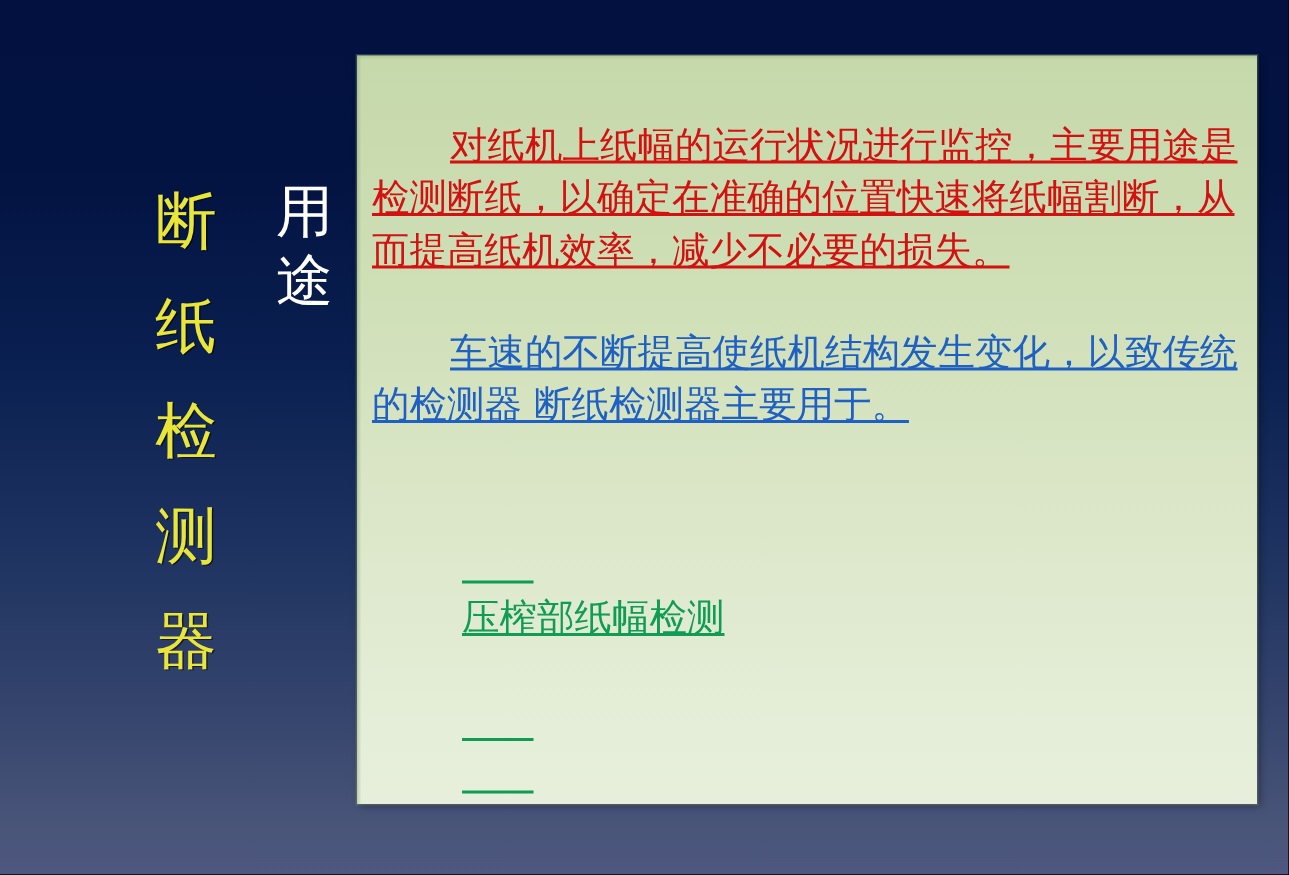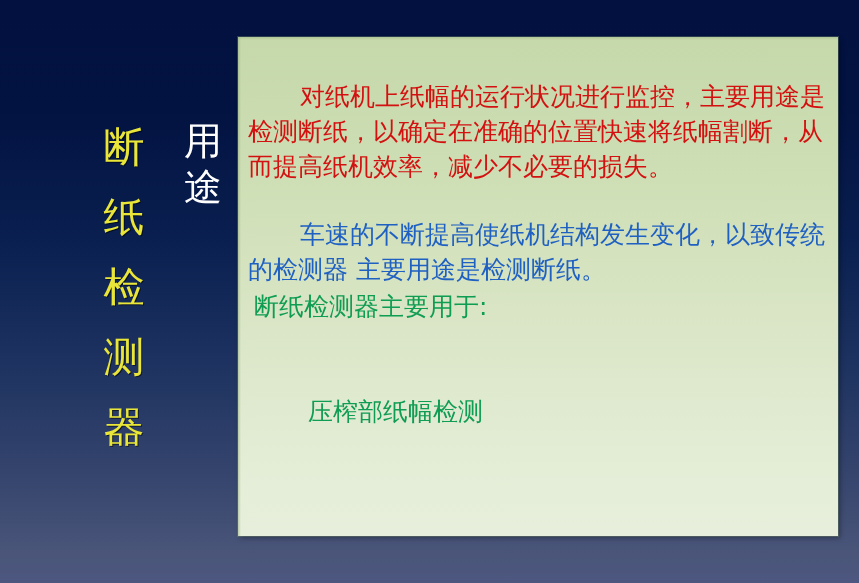--- a/index.html
+++ b/index.html
@@ -103,20 +103,21 @@
 
   .body-text {
     position: absolute;
     left: 0;
     right: 0;
     font-family: "DejaVu Sans", "Liberation Sans", sans-serif;
     font-size: 25px;
     line-height: 35px;
     white-space: pre-wrap;
     font-weight: 400;
+    text-decoration: underline;
   }
 
   #para-red {
     top: 42px;
     left: 10px;
     right: 8px;
     color: #d41111;
     text-indent: 52px;
   }
   #para-blue {
@@ -157,23 +158,22 @@
 
   <div id="subtitle">
     <span class="vchar">用</span>
     <span class="vchar">途</span>
   </div>
 
   <div id="panel">
 
     <div class="body-text" id="para-red">对纸机上纸幅的运行状况进行监控，主要用途是检测断纸，以确定在准确的位置快速将纸幅割断，从而提高纸机效率，减少不必要的损失。</div>
 
-    <div class="body-text" id="para-blue">车速的不断提高使纸机结构发生变化，以致传统的检测器 主要用途是检测断纸。</div>
+    <div class="body-text" id="para-blue">车速的不断提高使纸机结构发生变化，以致传统的检测器 断纸检测器主要用于。</div>
 
-    <div class="body-text" id="para-green-head">断纸检测器主要用于:</div>
 
     <div class="body-text" id="bullets">
       <span class="bullet-line">压榨部纸幅检测</span>
       
       
     </div>
 
   </div>
 </div>
 

